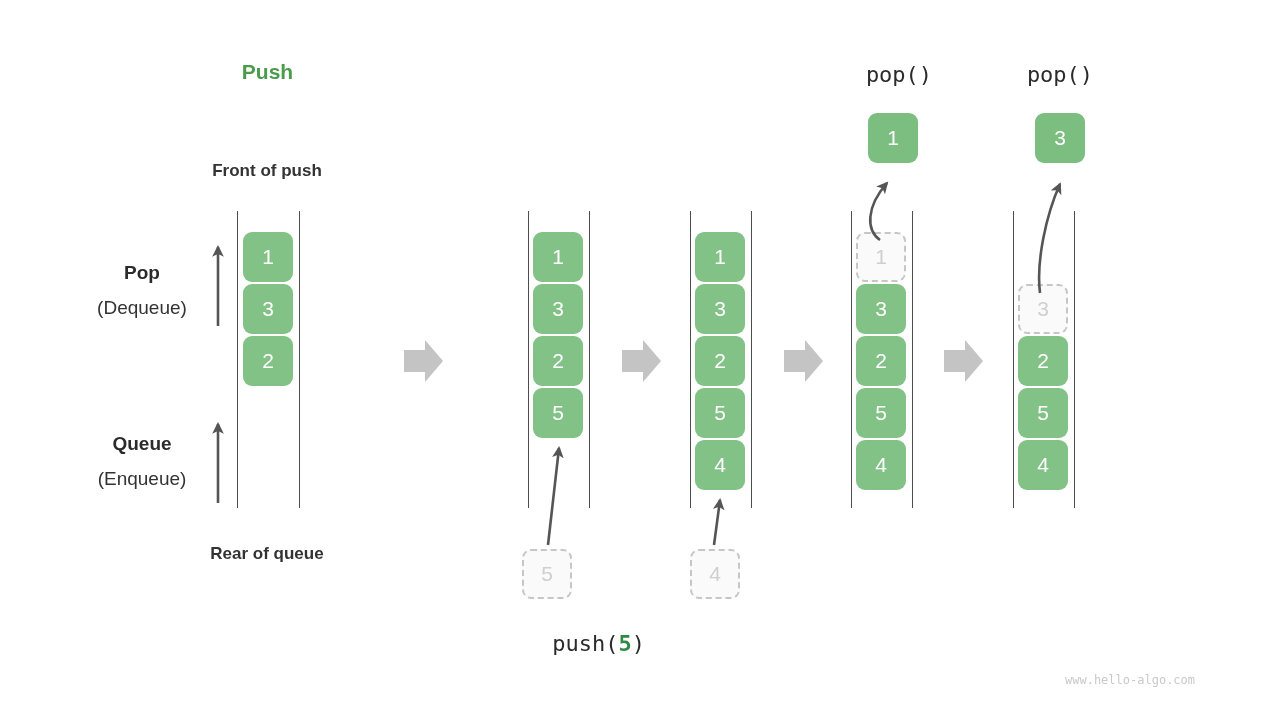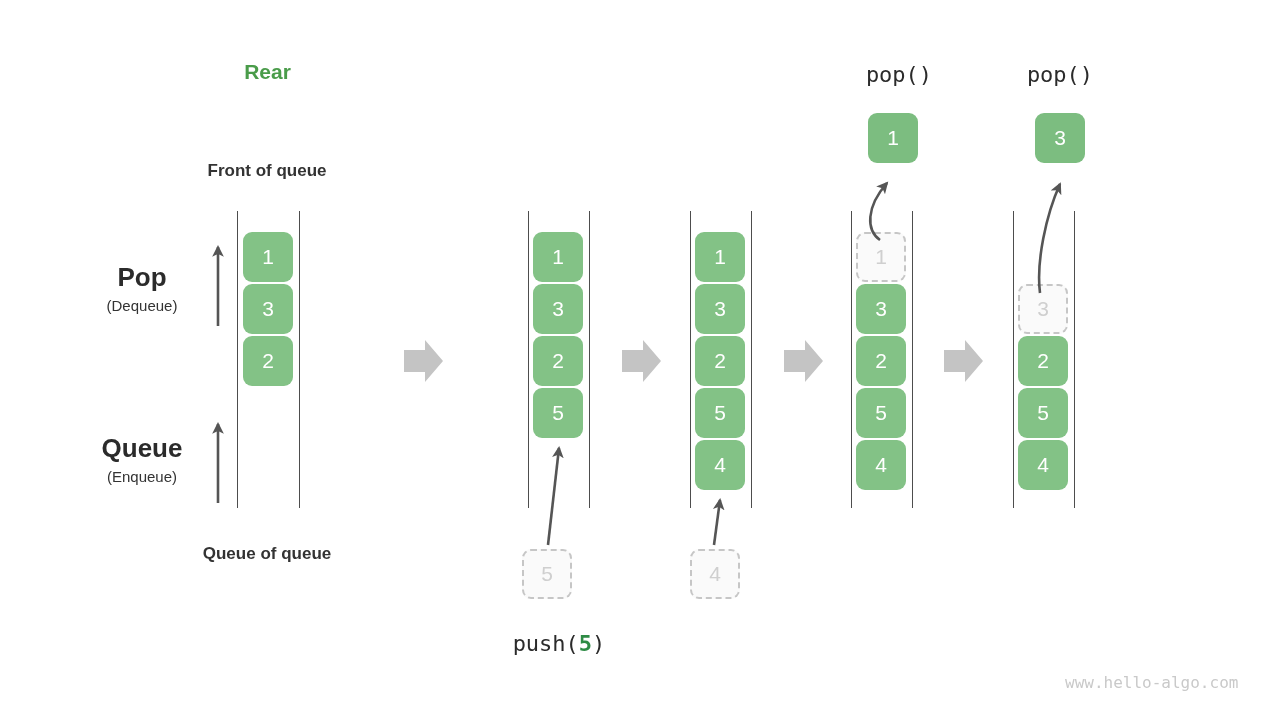--- a/index.html
+++ b/index.html
@@ -14,35 +14,35 @@
   .lbl{position:absolute;white-space:nowrap;}
   .title-queue{
     color:#4a9c4a;font-weight:bold;font-size:21px;
     left:0;top:60px;width:535px;text-align:center;
   }
   .hdr-bold{
     color:#333333;font-weight:bold;font-size:17px;
     text-align:center;
   }
   .side-bold{
-    color:#2b2b2b;font-weight:bold;font-size:26px;
+    color:#2b2b2b;font-weight:bold;font-size:19px;
     text-align:center;
   }
   .side-reg{
-    color:#333333;font-size:15px;text-align:center;
+    color:#333333;font-size:19px;text-align:center;
   }
   .mono{
     font-family:"DejaVu Sans Mono","Liberation Mono",monospace;
     font-size:22px;color:#2b2b2b;letter-spacing:0px;
     text-align:center;
   }
   .mono .g{color:#2e8b45;font-weight:bold;}
   .watermark{
     font-family:"DejaVu Sans Mono","Liberation Mono",monospace;
-    font-size:16px;color:#c9c9c9;left:1065px;top:673px;
+    font-size:12px;color:#c9c9c9;left:1065px;top:673px;
   }
 
   
   .rail{position:absolute;width:1.4px;background:#4d4d4d;}
 
   
   .cell{
     position:absolute;width:50px;height:50px;border-radius:9px;
     background:#83c286;color:#ffffff;
     display:flex;align-items:center;justify-content:center;
@@ -59,50 +59,50 @@
 
   
   svg.ovl{position:absolute;left:0;top:0;width:1280px;height:720px;
           pointer-events:none;overflow:visible;}
 </style>
 </head>
 <body>
 
 <div class="stage">
 
-  <div class="lbl title-queue">Rear</div>
+  <div class="lbl title-queue">Push</div>
 
-  <div class="lbl hdr-bold" style="left:167px;top:161px;width:200px;">Front of queue</div>
+  <div class="lbl hdr-bold" style="left:167px;top:161px;width:200px;">Front of push</div>
 
   <div class="rail" style="left:237px;top:211px;height:297px;"></div>
   <div class="rail" style="left:299px;top:211px;height:297px;"></div>
 
   <div class="cell" style="left:243px;top:232px;">1</div>
   <div class="cell" style="left:243px;top:284px;">3</div>
   <div class="cell" style="left:243px;top:336px;">2</div>
 
   <div class="lbl side-bold" style="left:62px;top:262px;width:160px;">Pop</div>
   <div class="lbl side-reg" style="left:62px;top:297px;width:160px;">(Dequeue)</div>
 
   <div class="lbl side-bold" style="left:62px;top:433px;width:160px;">Queue</div>
   <div class="lbl side-reg" style="left:62px;top:468px;width:160px;">(Enqueue)</div>
 
-  <div class="lbl hdr-bold" style="left:167px;top:544px;width:200px;">Queue of queue</div>
+  <div class="lbl hdr-bold" style="left:167px;top:544px;width:200px;">Rear of queue</div>
 
   <div class="rail" style="left:528px;top:211px;height:297px;"></div>
   <div class="rail" style="left:589px;top:211px;height:297px;"></div>
 
   <div class="cell" style="left:533px;top:232px;">1</div>
   <div class="cell" style="left:533px;top:284px;">3</div>
   <div class="cell" style="left:533px;top:336px;">2</div>
   <div class="cell" style="left:533px;top:388px;">5</div>
 
   <div class="cell ghost" style="left:522px;top:549px;">5</div>
 
-  <div class="lbl mono" style="left:459px;top:631px;width:200px;"><span>push(</span><span class="g">5</span><span>)</span></div>
+  <div class="lbl mono" style="left:445px;top:631px;width:200px;text-align:right;"><span>push(</span><span class="g">5</span><span>)</span></div>
 
   <div class="rail" style="left:690px;top:211px;height:297px;"></div>
   <div class="rail" style="left:751px;top:211px;height:297px;"></div>
 
   <div class="cell" style="left:695px;top:232px;">1</div>
   <div class="cell" style="left:695px;top:284px;">3</div>
   <div class="cell" style="left:695px;top:336px;">2</div>
   <div class="cell" style="left:695px;top:388px;">5</div>
   <div class="cell" style="left:695px;top:440px;">4</div>
 

